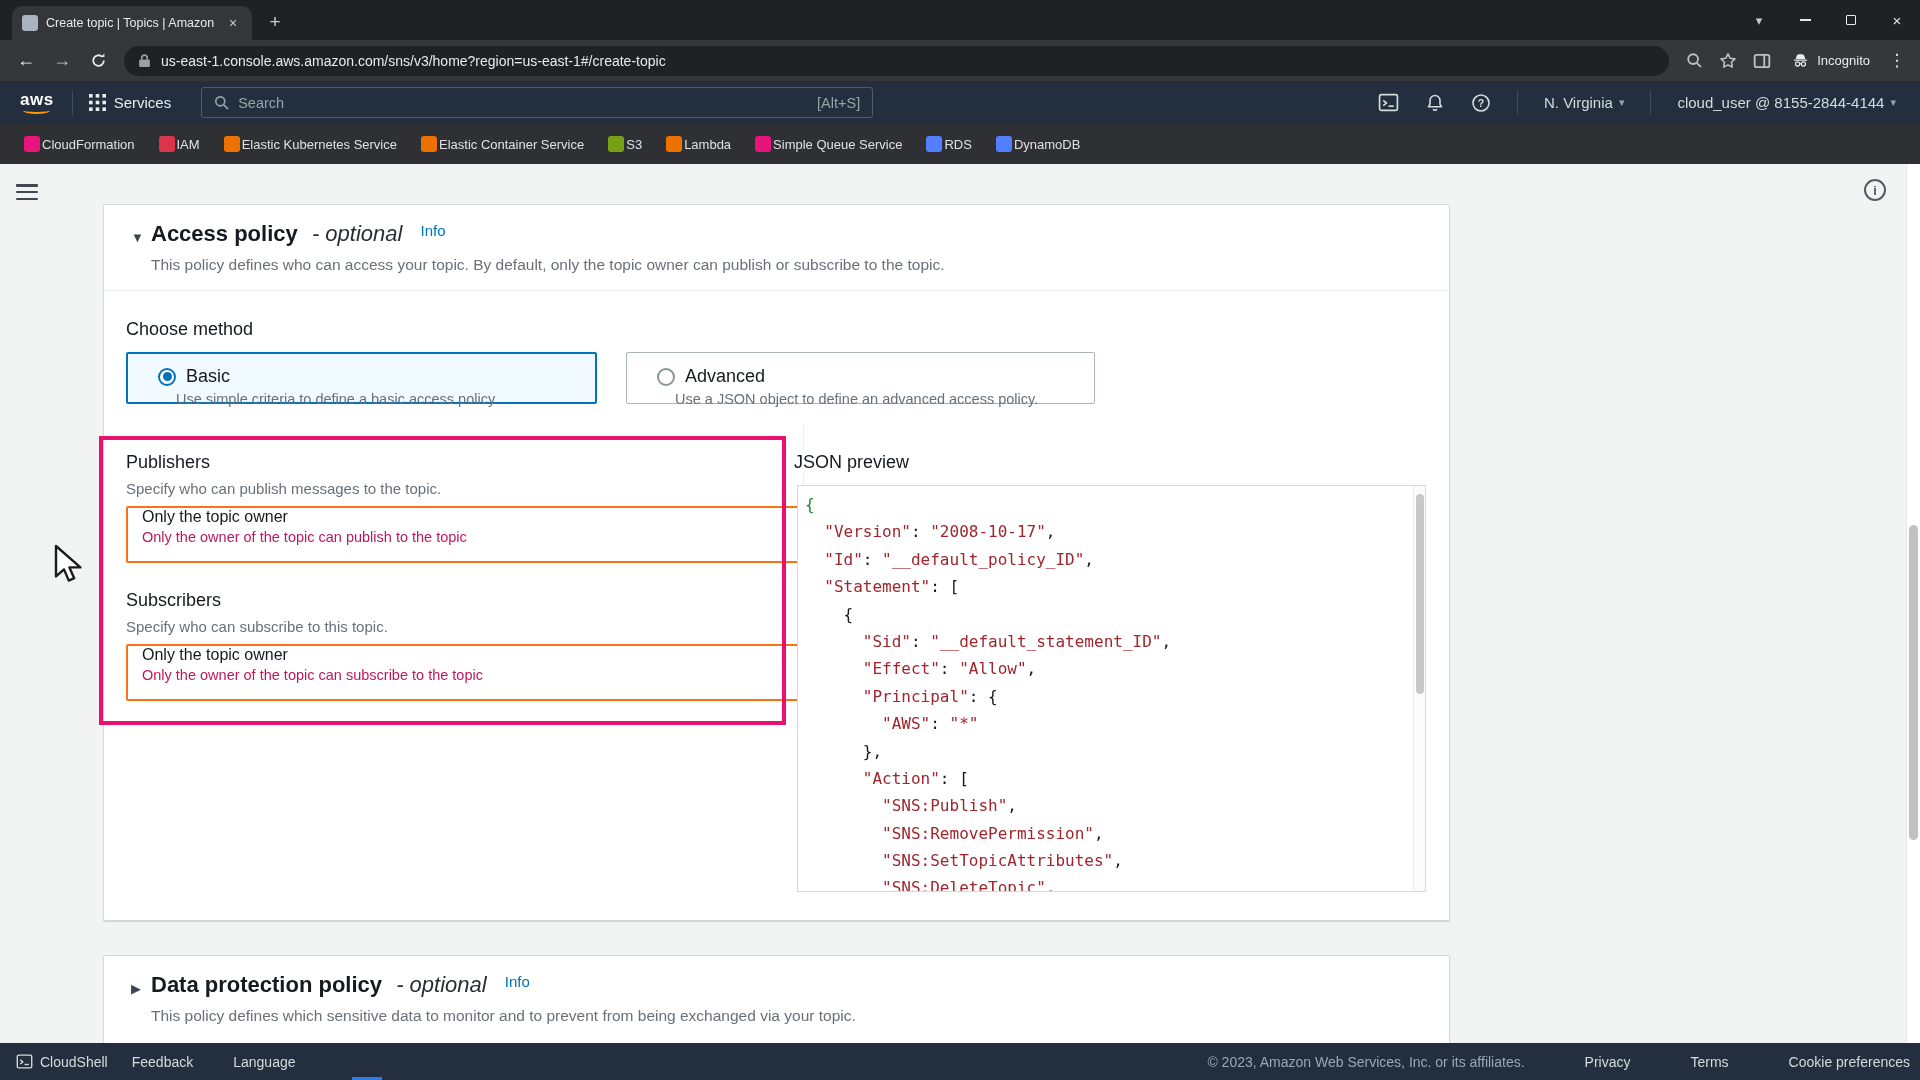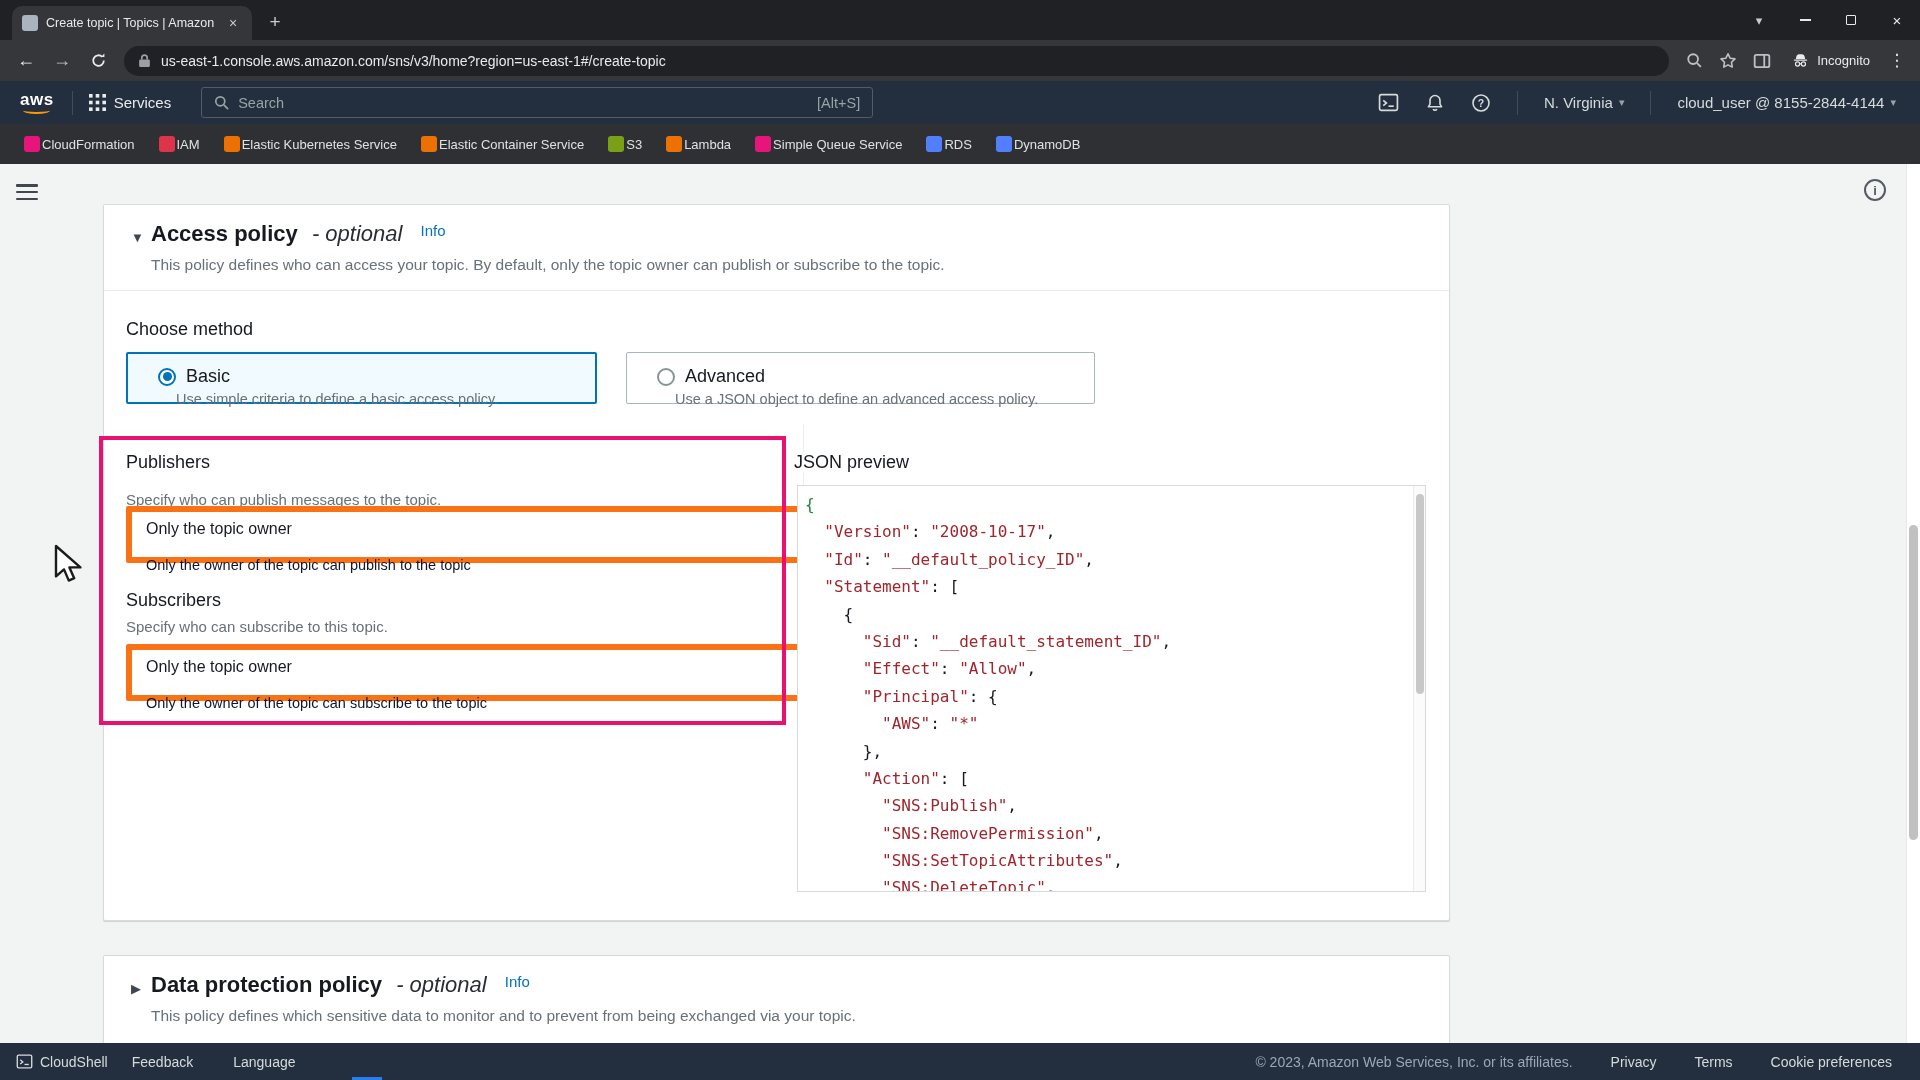--- a/index.html
+++ b/index.html
@@ -106,26 +106,26 @@
   .tile-basic{left:22px;width:471px;border:2px solid var(--accent);background:#f1faff;padding-top:12px;}
   .tile-advanced{left:522px;width:469px;}
   .tile-row{display:flex;align-items:center;gap:10px;}
   .radio{width:18px;height:18px;border-radius:50%;border:2px solid #879596;background:#fff;
          display:inline-flex;align-items:center;justify-content:center;flex:none;}
   .radio.checked{border-color:var(--accent);}
   .radio.checked .dot{width:9px;height:9px;border-radius:50%;background:var(--accent);}
   .tile-desc{margin:4px 0 0 18px;font-size:14.5px;color:#687078;}
 
   .pub-label{left:22px;top:247px;}
-  .pub-desc{left:22px;top:286px;}
-  .select{left:22px;width:756px;height:57px;border:6px solid #f97316;border-radius:2px;background:#fff;
-          padding:8px 44px 0 14px;}
+  .pub-desc{left:22px;top:275px;}
+  .select{left:22px;width:756px;height:57px;border:2px solid #f97316;border-radius:2px;background:#fff;
+          padding:0 44px 0 14px;}
   .pub-select{top:301px;}
   .sel-main{font-size:16px;color:#16191f;}
-  .sel-sub{font-size:14.5px;color:#0f172a;margin-top:19px;}
+  .sel-sub{font-size:14.5px;color:#be185d;margin-top:3px;}
   .sel-caret{position:absolute;right:15px;top:23px;}
   .sub-label{left:22px;top:385px;}
   .sub-desc{left:22px;top:413px;}
   .sub-select{top:439px;}
 
   .vdiv{left:699px;top:220px;width:1px;height:467px;background:#eaeded;}
   .jp-title{left:684px;top:247px;background:#fff;padding:0 6px;}
   .codebox{left:693px;top:280px;width:629px;height:407px;border:1px solid #d5dbdb;background:#fff;
            overflow:hidden;padding:5px 20px 0 7px;}
   .code-line{height:27.4px;line-height:27.4px;font-family:"DejaVu Sans Mono",monospace;
@@ -140,21 +140,21 @@
   .annotation{position:absolute;left:99px;top:272px;width:687px;height:289px;
               border:4px solid var(--pink);z-index:6;pointer-events:none;}
 
   
   .footer{position:absolute;bottom:0;left:0;right:0;height:37px;background:var(--navdark);
           display:flex;align-items:center;color:#d5dbdb;font-size:14px;z-index:25;}
   .foot-item{display:flex;align-items:center;gap:7px;}
   .foot-cloudshell{margin-left:16px;}
   .foot-feedback{margin-left:24px;}
   .foot-language{margin-left:40px;}
-  .foot-right{margin-left:auto;display:flex;align-items:flex-start;gap:38px;padding-right:28px;}
+  .foot-right{margin-left:auto;display:flex;align-items:flex-start;gap:60px;padding-right:10px;}
   .foot-copy{color:#9ba7b6;}
   .blue-tick{position:absolute;left:352px;bottom:0;width:30px;height:3px;background:#2b7de9;z-index:30;}
 
   
   .cursor{position:absolute;left:52px;top:544px;z-index:50;pointer-events:none;}
 </style>
 </head>
 <body>
 
 <div class="screen">

